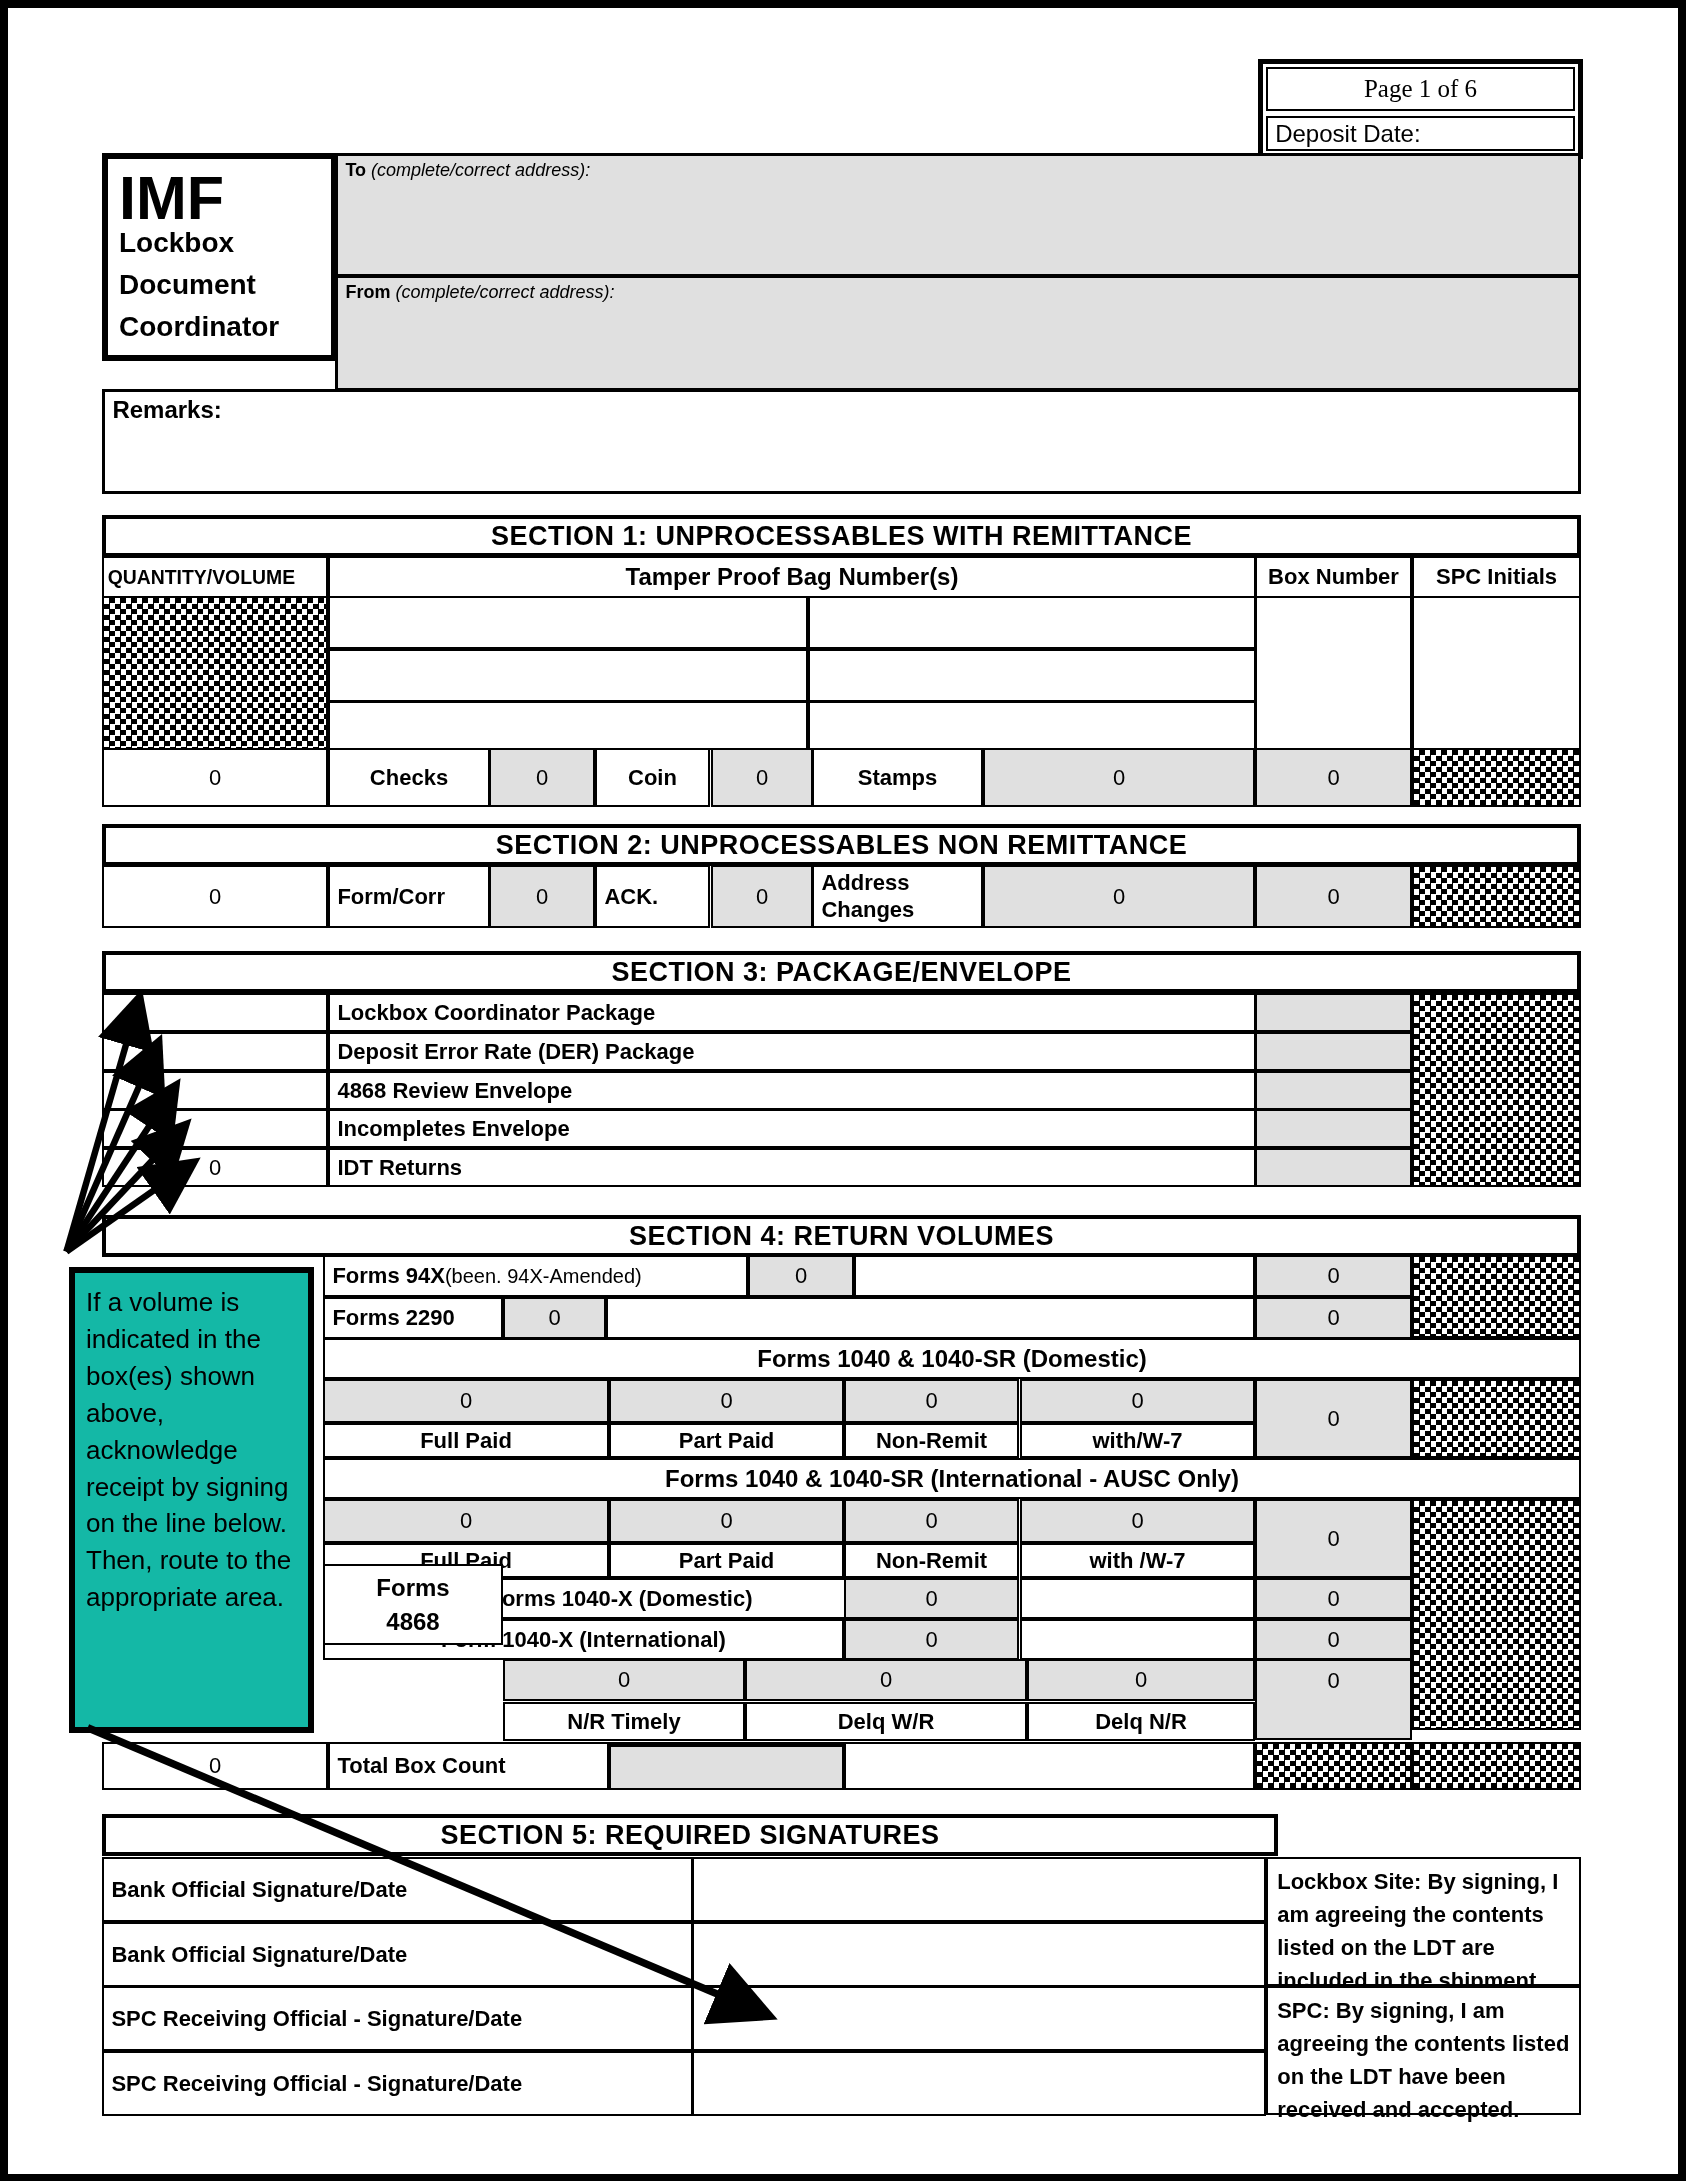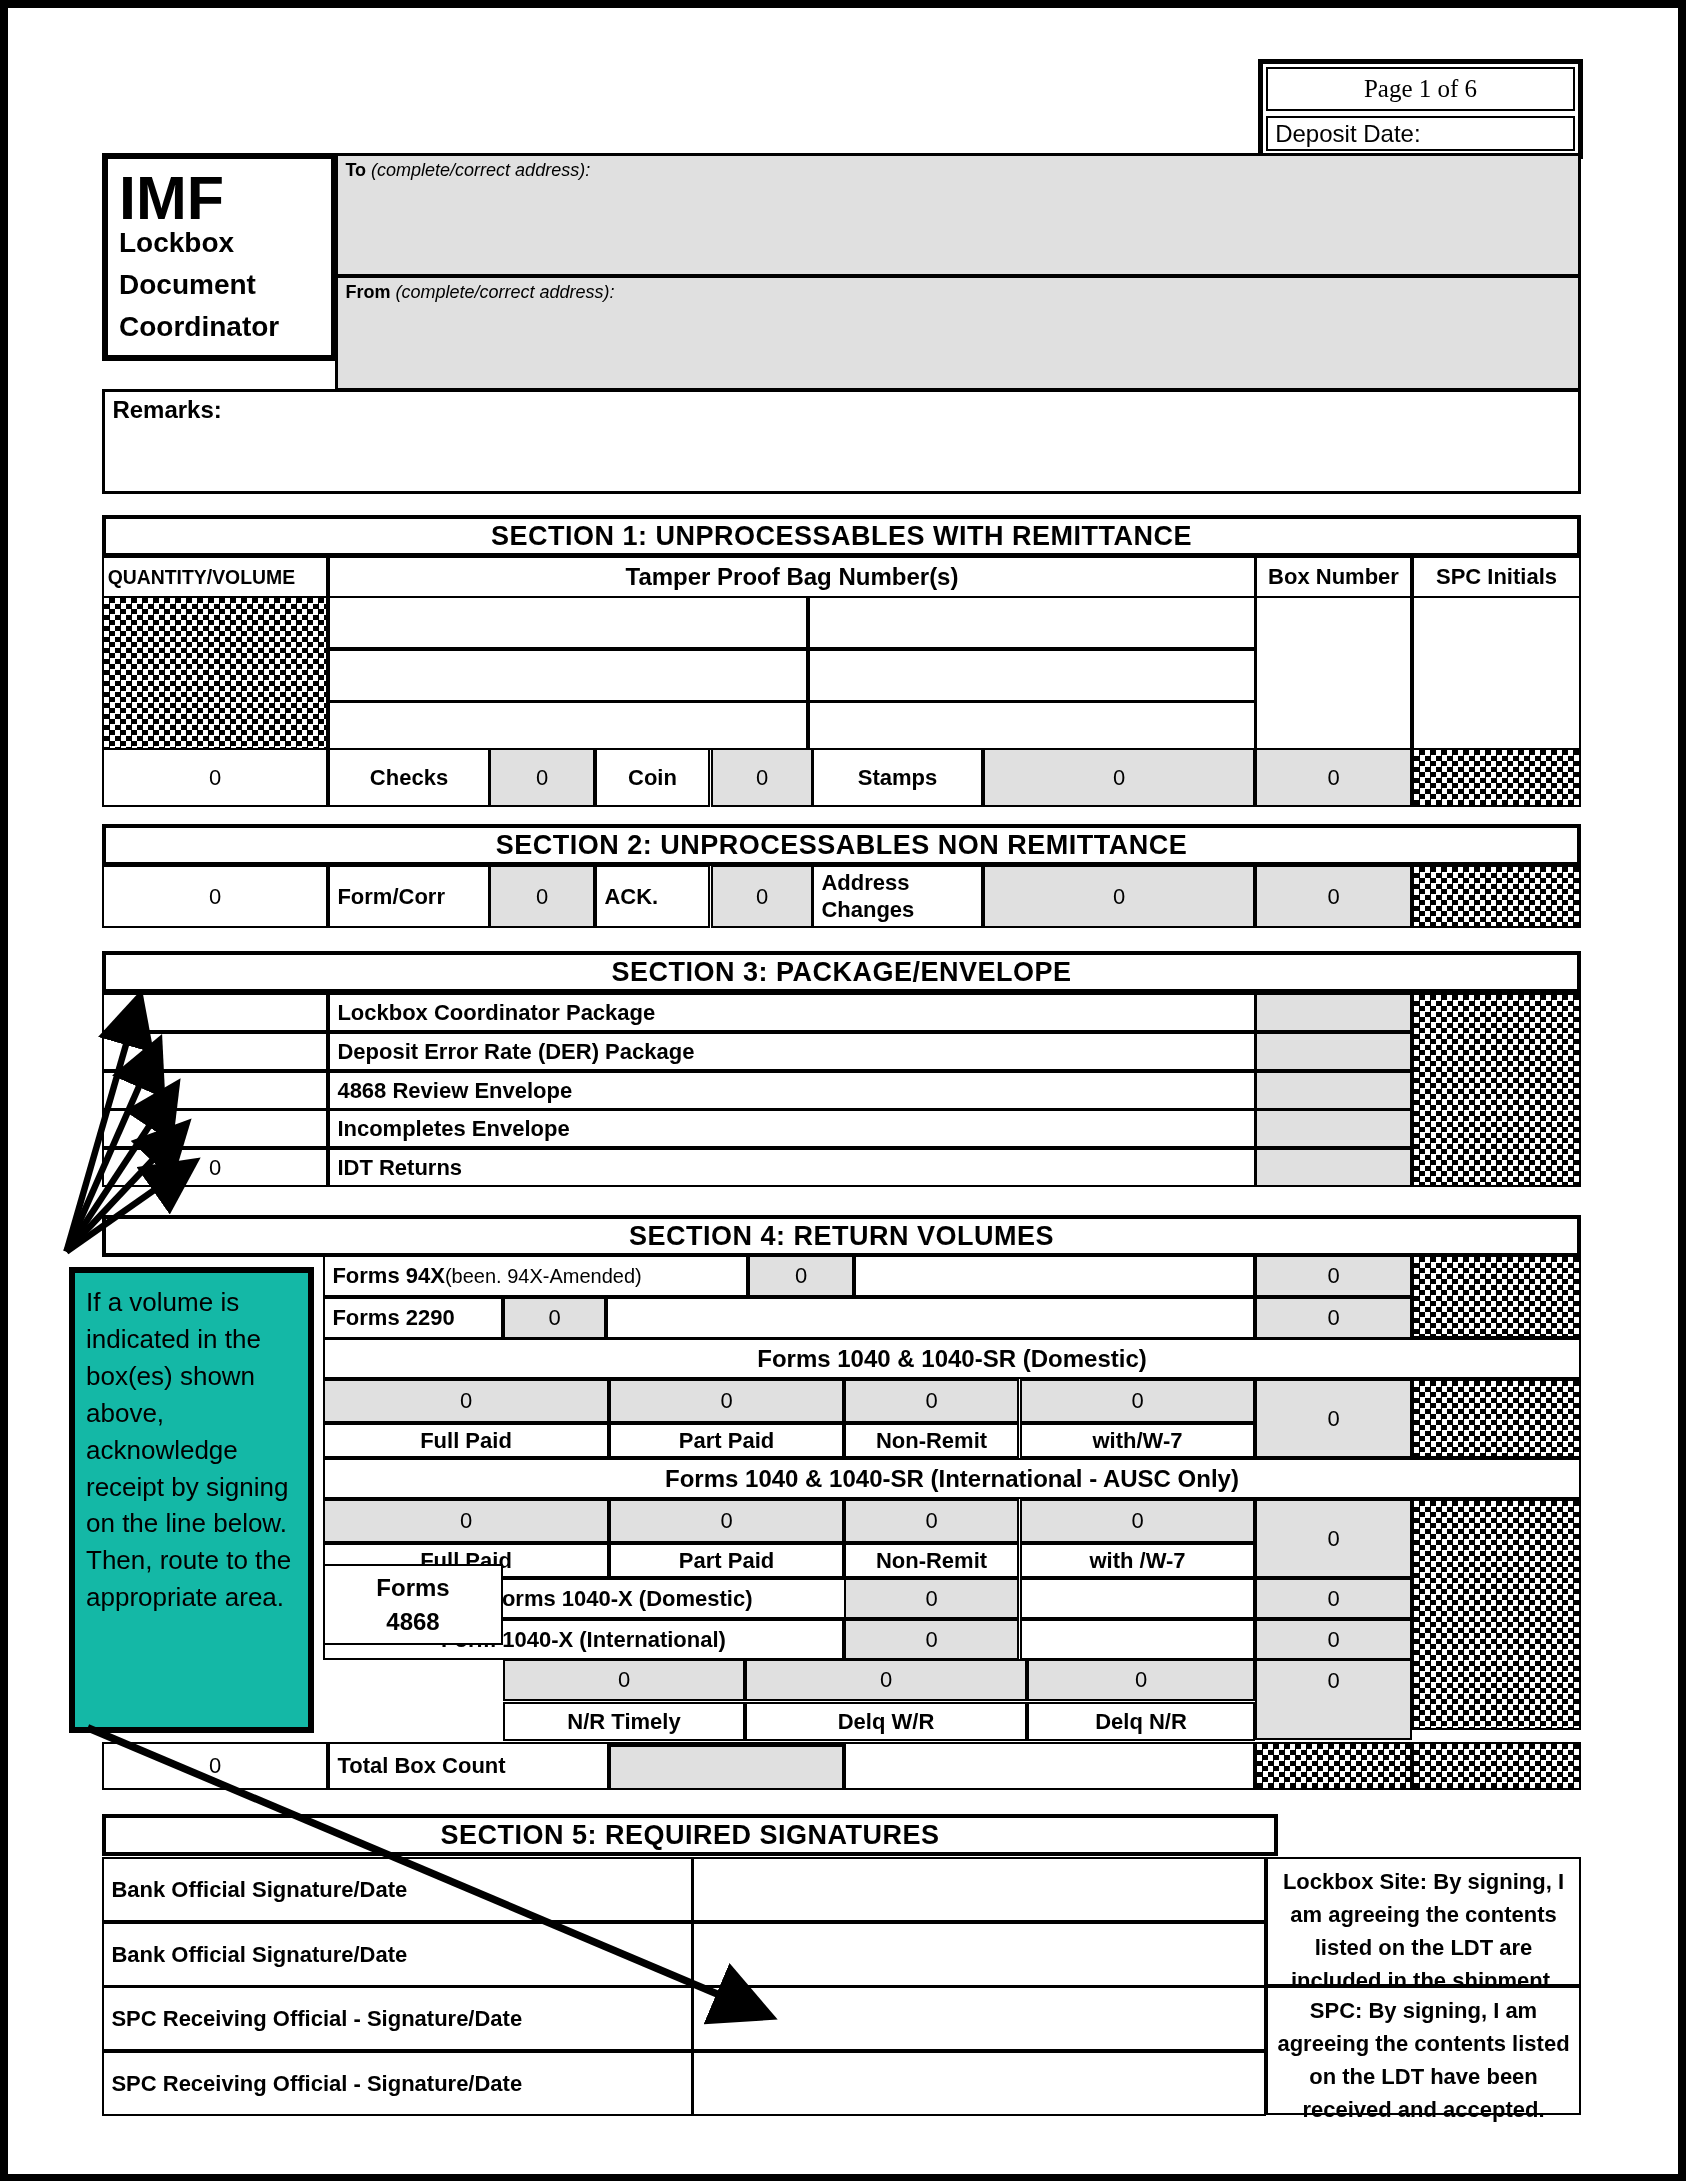--- a/index.html
+++ b/index.html
@@ -12,21 +12,21 @@
   .left{justify-content:flex-start;text-align:left;padding-left:7.4px;}
   .top{align-items:flex-start;}
   .gray{background:#e0e0e0;}
   .checker{background:repeating-conic-gradient(#000 0% 25%,#fff 0% 50%) 0 0/11px 11px;}
   .title{border:4.6px solid #000;font-size:27px;letter-spacing:0.5px;}
   .hint{font-style:italic;font-weight:400;}
   .imfbox{border:6.5px solid #000;background:#fff;}
   .imf-code{font-size:61px;font-weight:bold;line-height:1;margin:9.2px 0 0 11px;}
   .imf-lines{position:absolute;left:11px;bottom:7.4px;font-size:28px;font-weight:bold;line-height:1.5;}
   .graybox{background:#e0e0e0;border:3.7px solid #000;font-size:18px;padding:3.7px 7.4px;}
-  .notetxt{font-size:22px;font-weight:bold;line-height:1.5;padding:5.5px 9.2px;display:flex;text-align:center;}
+  .notetxt{font-size:22px;font-weight:bold;line-height:1.5;padding:5.5px 9.2px;display:flex;text-align:left;}
   .callout{border:6.5px solid #000;background:#14b8a6;font-size:26px;line-height:1.42;padding:11px 7.4px 7.4px 11px;z-index:30;}
   svg.overlay{position:absolute;left:0;top:0;z-index:50;pointer-events:none;}
   .small94x{font-weight:400;font-size:20px;}
 </style>
 </head>
 <body>
 
 <div class="frame"></div>
 
 <div class="abs" style="left:1258px;top:59px;width:325px;height:100px;border:5.5px solid #000;">

